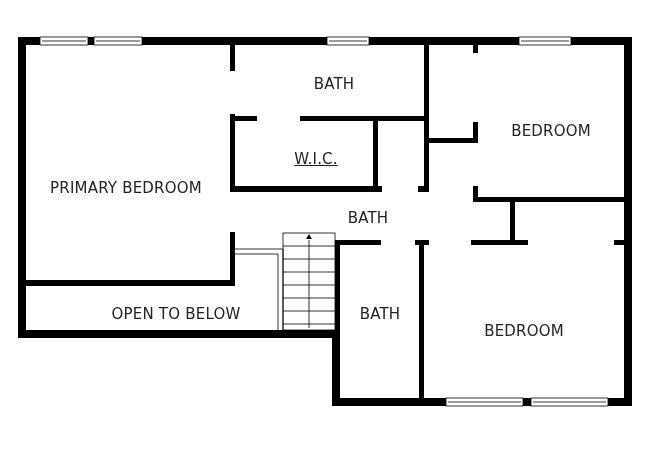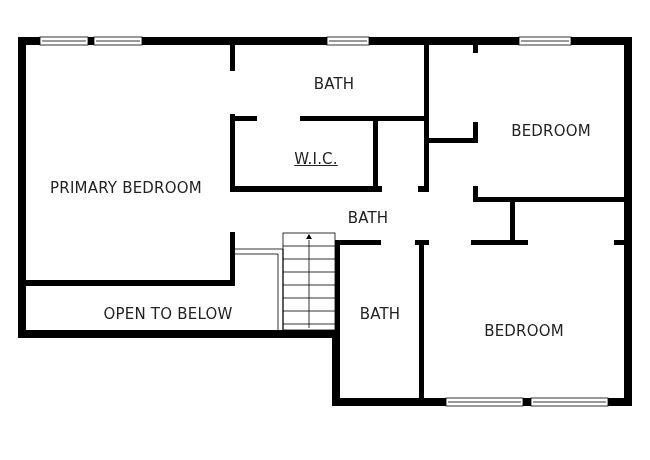--- a/index.html
+++ b/index.html
@@ -103,15 +103,15 @@
     <polyline class="thin" points="235,254 278,254 278,330"></polyline>
     <line class="thin" x1="283" y1="249" x2="283" y2="330"></line>
   </g>
 </svg>
 
 <div class="label" style="left:126px; top:188px;">PRIMARY BEDROOM</div>
 <div class="label" style="left:334px; top:84px;">BATH</div>
 <div class="label" style="left:316px; top:159px;text-decoration:underline;">W.I.C.</div>
 <div class="label" style="left:551px; top:131px;">BEDROOM</div>
 <div class="label" style="left:368px; top:218px;">BATH</div>
-<div class="label" style="left:168px; top:314px;">OPEN TO BELOW</div>
+<div class="label" style="left:176px; top:314px;">OPEN TO BELOW</div>
 <div class="label" style="left:380px; top:314px;">BATH</div>
 <div class="label" style="left:524px; top:331px;">BEDROOM</div>
 
 </body></html>

